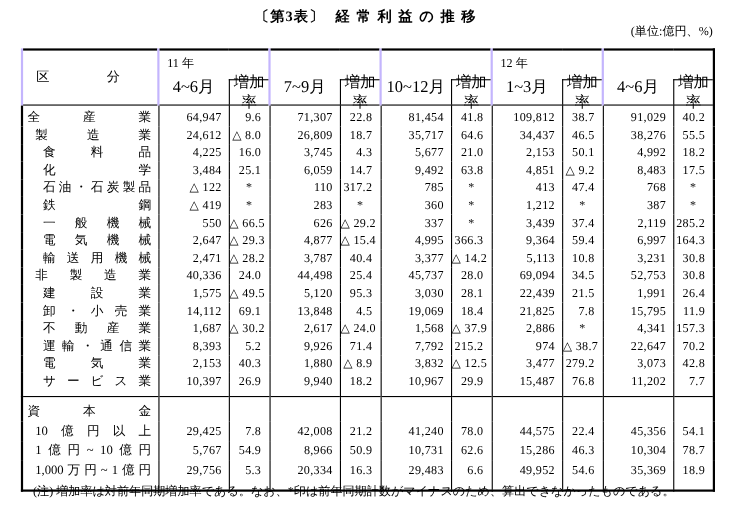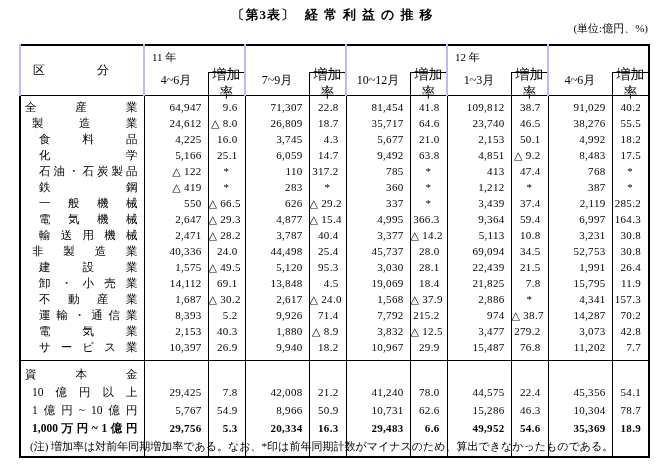--- a/index.html
+++ b/index.html
@@ -41,21 +41,21 @@
   }
   th.cat .catwrap{
     display:flex;justify-content:space-between;align-items:center;
     height:49px;padding:0 34px 0 12px;font-size:12px;
   }
   th.pair .year{
     position:absolute;top:4px;left:7px;font-size:11px;white-space:nowrap;
   }
   th.pair .period{
     position:absolute;bottom:6px;left:2px;right:39px;
-    text-align:center;font-size:12px;white-space:nowrap;
+    text-align:center;font-size:15px;white-space:nowrap;
   }
   th.pair .ratebox{
     position:absolute;bottom:0;right:0;
     width:36px;height:23px;
     border-top:1px solid #000;border-left:1px solid #000;
     display:flex;align-items:center;justify-content:center;
     font-size:14px;letter-spacing:0;box-sizing:border-box;
   }
   td{
     border-left:1px solid #000;
@@ -67,21 +67,21 @@
   td.ind0 .jwrap{padding-left:4px;}
   td.ind1 .jwrap{padding-left:11px;}
   td.ind2 .jwrap{padding-left:18px;}
   td.v{text-align:right;padding-right:6px;letter-spacing:0.3px;}
   td.r{text-align:right;padding-right:7px;letter-spacing:0.3px;}
   td.star{text-align:center;padding-right:0;}
   tbody.industry tr:first-child td{padding-top:3px;}
   tbody.industry tr:last-child td{padding-bottom:5px;}
   tbody.capital tr:first-child td{border-top:1px solid #000;padding-top:4px;}
   tbody.capital td{height:18px;line-height:18px;}
-  tbody.capital tr:last-child td{padding-bottom:19px;font-weight:bold;}
+  tbody.capital tr:last-child td{padding-bottom:8px;}
   .footnote{
     position:absolute;left:30px;top:439px;
     font-size:11px;color:#000;white-space:nowrap;
   }
 </style>
 </head>
 <body>
 
 <div class="page">
 
@@ -167,21 +167,21 @@
               <span>造</span>
               <span>業</span>
             </span>
           </td>
           <td class="v">24,612</td>
           <td class="r">△ 8.0</td>
           <td class="v">26,809</td>
           <td class="r">18.7</td>
           <td class="v">35,717</td>
           <td class="r">64.6</td>
-          <td class="v">23,740</td>
+          <td class="v">34,437</td>
           <td class="r">46.5</td>
           <td class="v">38,276</td>
           <td class="r">55.5</td>
         </tr>
         <tr>
           <td class="label ind2">
             <span class="jwrap">
               <span>食</span>
               <span>料</span>
               <span>品</span>
@@ -198,21 +198,21 @@
           <td class="v">4,992</td>
           <td class="r">18.2</td>
         </tr>
         <tr>
           <td class="label ind2">
             <span class="jwrap">
               <span>化</span>
               <span>学</span>
             </span>
           </td>
-          <td class="v">5,166</td>
+          <td class="v">3,484</td>
           <td class="r">25.1</td>
           <td class="v">6,059</td>
           <td class="r">14.7</td>
           <td class="v">9,492</td>
           <td class="r">63.8</td>
           <td class="v">4,851</td>
           <td class="r">△ 9.2</td>
           <td class="v">8,483</td>
           <td class="r">17.5</td>
         </tr>
@@ -410,21 +410,21 @@
             </span>
           </td>
           <td class="v">8,393</td>
           <td class="r">5.2</td>
           <td class="v">9,926</td>
           <td class="r">71.4</td>
           <td class="v">7,792</td>
           <td class="r">215.2</td>
           <td class="v">974</td>
           <td class="r">△ 38.7</td>
-          <td class="v">14,287</td>
+          <td class="v">22,647</td>
           <td class="r">70.2</td>
         </tr>
         <tr>
           <td class="label ind2">
             <span class="jwrap">
               <span>電</span>
               <span>気</span>
               <span>業</span>
             </span>
           </td>

